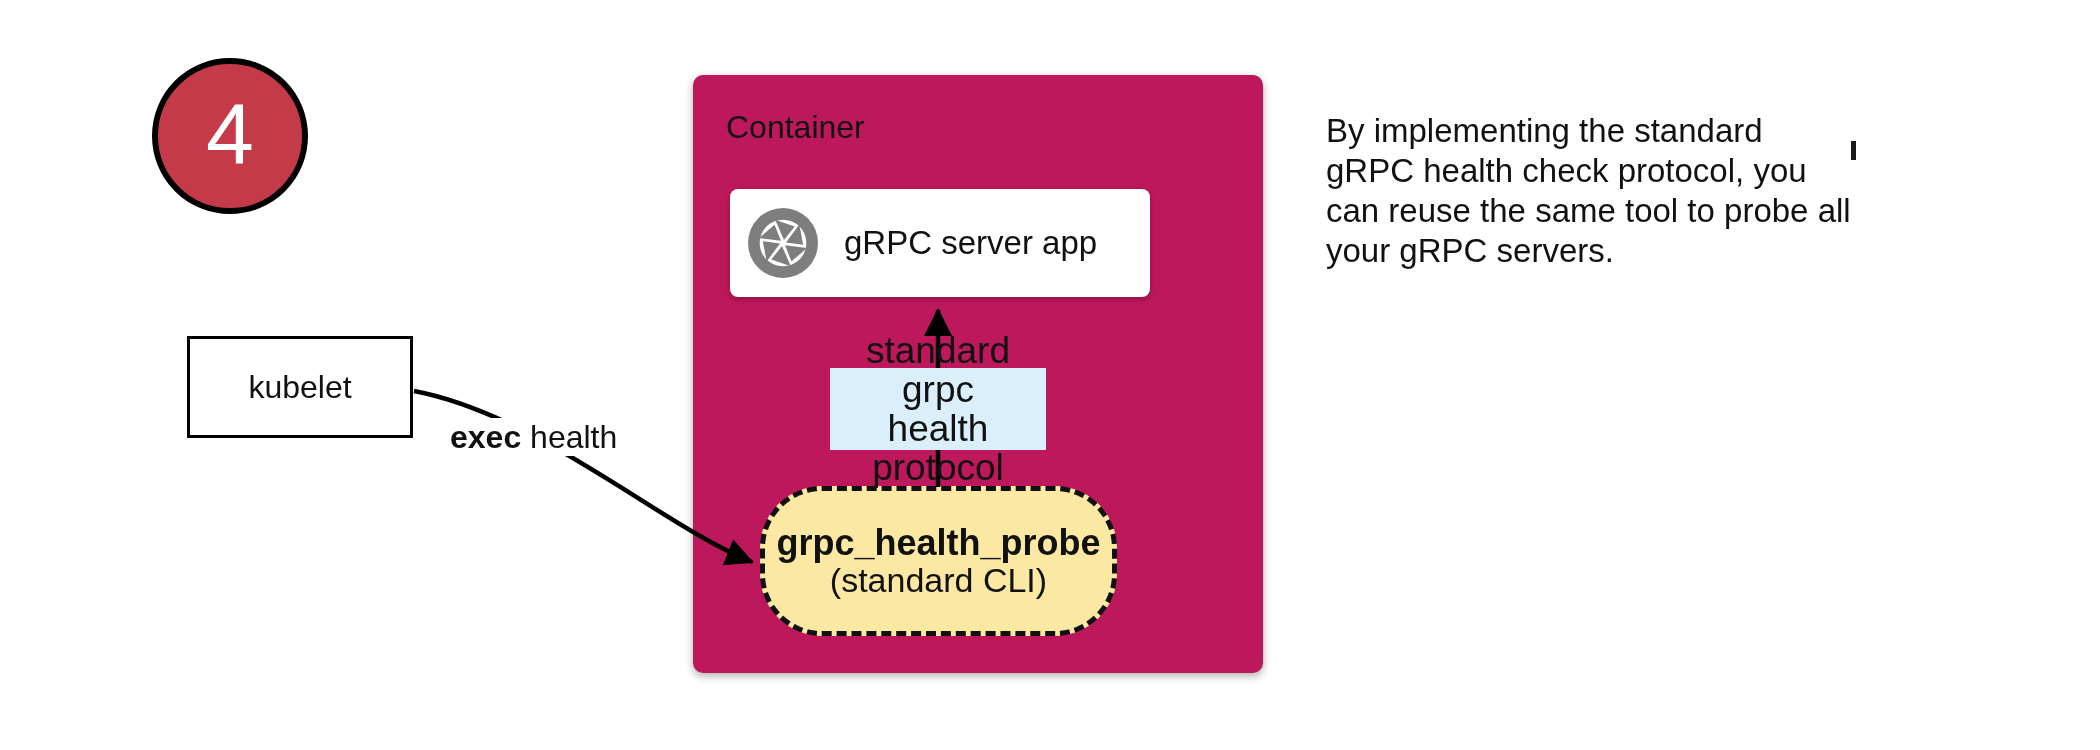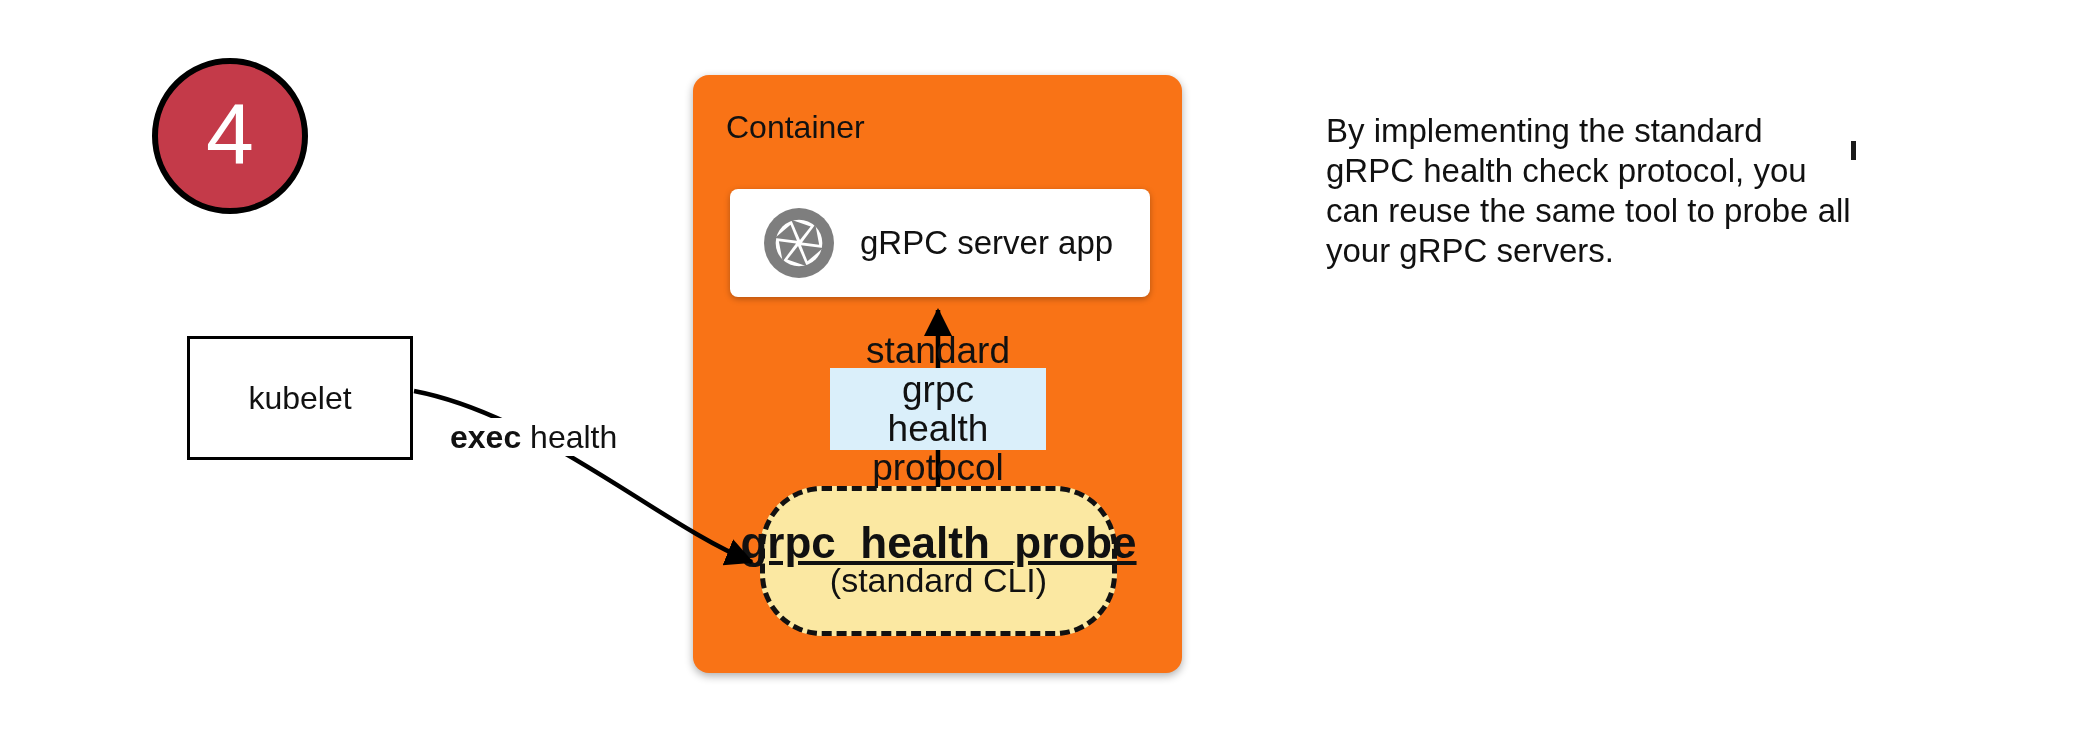--- a/index.html
+++ b/index.html
@@ -18,56 +18,56 @@
     left:152px;top:58px;width:156px;height:156px;
     background:#c43a49;border:6px solid #000;border-radius:50%;
     box-sizing:border-box;
     display:flex;align-items:center;justify-content:center;
     color:#ffffff;font-size:86px;font-weight:400;line-height:1;
     padding-bottom:6px;
   }
 
   
   .kubelet{
-    left:187px;top:336px;width:226px;height:124px;
+    left:187px;top:336px;width:226px;height:102px;
     background:#ffffff;border:3px solid #000;
     box-sizing:border-box;
     display:flex;align-items:center;justify-content:center;
     font-size:32px;
   }
 
   
   .container-box{
-    left:693px;top:75px;width:489px;height:598px;
-    background:#f97316;border-radius:16px;
+    left:693px;top:75px;width:570px;height:598px;
+    background:#be185d;border-radius:10px;
     box-shadow:0 3px 9px rgba(0,0,0,0.32);
   }
   .container-label{
     left:33px;top:32px;font-size:32px;line-height:40px;
   }
 
   
   .server-box{
     left:37px;top:114px;width:420px;height:108px;
     background:#ffffff;border-radius:8px;
     box-shadow:0 2px 6px rgba(0,0,0,0.28);
     display:flex;align-items:center;
-    padding-left:34px;box-sizing:border-box;
+    padding-left:18px;box-sizing:border-box;
   }
   .server-box .icon{width:70px;height:70px;flex:0 0 auto;}
   .server-label{font-size:33px;margin-left:26px;}
 
   
   .pill{
     left:67px;top:411px;width:357px;height:150px;
     background:#fbe8a2;border:5px dashed #111;border-radius:62px;
     box-sizing:border-box;
     display:flex;flex-direction:column;align-items:center;justify-content:center;
   }
-  .pill-title{font-size:44px;font-weight:700;line-height:38px;text-decoration:underline;}
+  .pill-title{font-size:36px;font-weight:700;line-height:38px;}
   .pill-subtitle{font-size:34px;line-height:37px;}
 
   
   .edges{left:0;top:0;width:2100px;height:750px;pointer-events:none;}
 
   
   .exec-label{
     left:450px;top:418px;width:182px;height:38px;
     background:#ffffff;
     display:flex;align-items:center;justify-content:flex-start;

